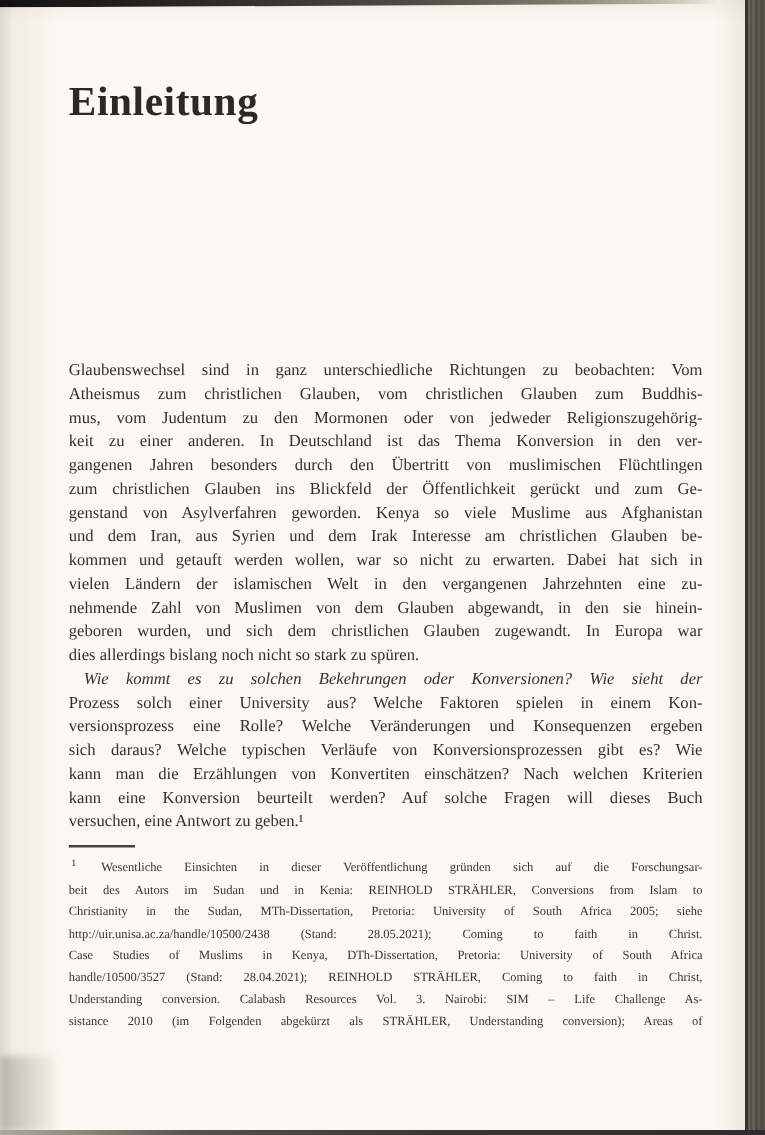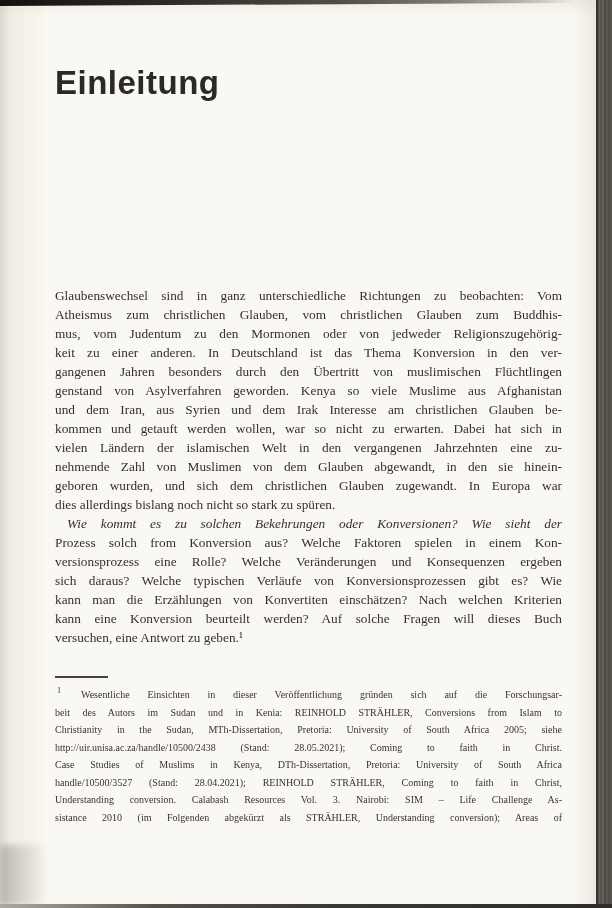--- a/index.html
+++ b/index.html
@@ -19,21 +19,21 @@
       linear-gradient(to right, rgba(188,184,174,0.50) 0px, rgba(214,208,194,0.28) 10px, rgba(240,232,218,0.18) 26px, rgba(0,0,0,0) 50px),
       linear-gradient(to right, rgba(0,0,0,0) 14px, rgba(232,198,172,0.10) 22px, rgba(232,198,172,0.08) 34px, rgba(0,0,0,0) 46px),
       linear-gradient(to left, rgba(198,193,181,0.30) 0px, rgba(0,0,0,0) 24px),
       linear-gradient(to bottom, rgba(196,192,182,0.22) 0px, rgba(0,0,0,0) 16px),
       #faf8f2;
   }
   .title {
     position: absolute;
     left: 55px; top: 64px;
     margin: 0;
-    font-family: Liberation Sans, sans-serif;
+    font-family: Liberation Serif, serif;
     font-weight: bold;
     font-size: 33px;
     letter-spacing: 0.5px;
     color: #2b2925;
   }
   .body-text {
     position: absolute;
     left: 55px; top: 286px;
     width: 507px;
   }
@@ -112,31 +112,32 @@
   <div class="paper">
     <h1 class="title">Einleitung</h1>
 
     <div class="body-text">
       <div class="para para-1">
           <div class="line jl">Glaubenswechsel sind in ganz unterschiedliche Richtungen zu beobachten: Vom</div>
           <div class="line jl">Atheismus zum christlichen Glauben, vom christlichen Glauben zum Buddhis-</div>
           <div class="line jl">mus, vom Judentum zu den Mormonen oder von jedweder Religionszugehörig-</div>
           <div class="line jl">keit zu einer anderen. In Deutschland ist das Thema Konversion in den ver-</div>
           <div class="line jl">gangenen Jahren besonders durch den Übertritt von muslimischen Flüchtlingen</div>
+          <div class="line jl">zum christlichen Glauben ins Blickfeld der Öffentlichkeit gerückt und zum Ge-</div>
           <div class="line jl">genstand von Asylverfahren geworden. Kenya so viele Muslime aus Afghanistan</div>
           <div class="line jl">und dem Iran, aus Syrien und dem Irak Interesse am christlichen Glauben be-</div>
           <div class="line jl">kommen und getauft werden wollen, war so nicht zu erwarten. Dabei hat sich in</div>
           <div class="line jl">vielen Ländern der islamischen Welt in den vergangenen Jahrzehnten eine zu-</div>
           <div class="line jl">nehmende Zahl von Muslimen von dem Glauben abgewandt, in den sie hinein-</div>
           <div class="line jl">geboren wurden, und sich dem christlichen Glauben zugewandt. In Europa war</div>
           <div class="line">dies allerdings bislang noch nicht so stark zu spüren.</div>
         </div>
       <div class="para para-2">
           <div class="line jl">Wie kommt es zu solchen Bekehrungen oder Konversionen? Wie sieht der</div>
-          <div class="line jl">Prozess solch from Konversion aus? Welche Faktoren spielen in einem Kon-</div>
+          <div class="line jl">Prozess solch einer University aus? Welche Faktoren spielen in einem Kon-</div>
           <div class="line jl">versionsprozess eine Rolle? Welche Veränderungen und Konsequenzen ergeben</div>
           <div class="line jl">sich daraus? Welche typischen Verläufe von Konversionsprozessen gibt es? Wie</div>
           <div class="line jl">kann man die Erzählungen von Konvertiten einschätzen? Nach welchen Kriterien</div>
           <div class="line jl">kann eine Konversion beurteilt werden? Auf solche Fragen will dieses Buch</div>
           <div class="line">versuchen, eine Antwort zu geben.¹</div>
         </div>
     </div>
 
     <div class="fn-rule"></div>
 

